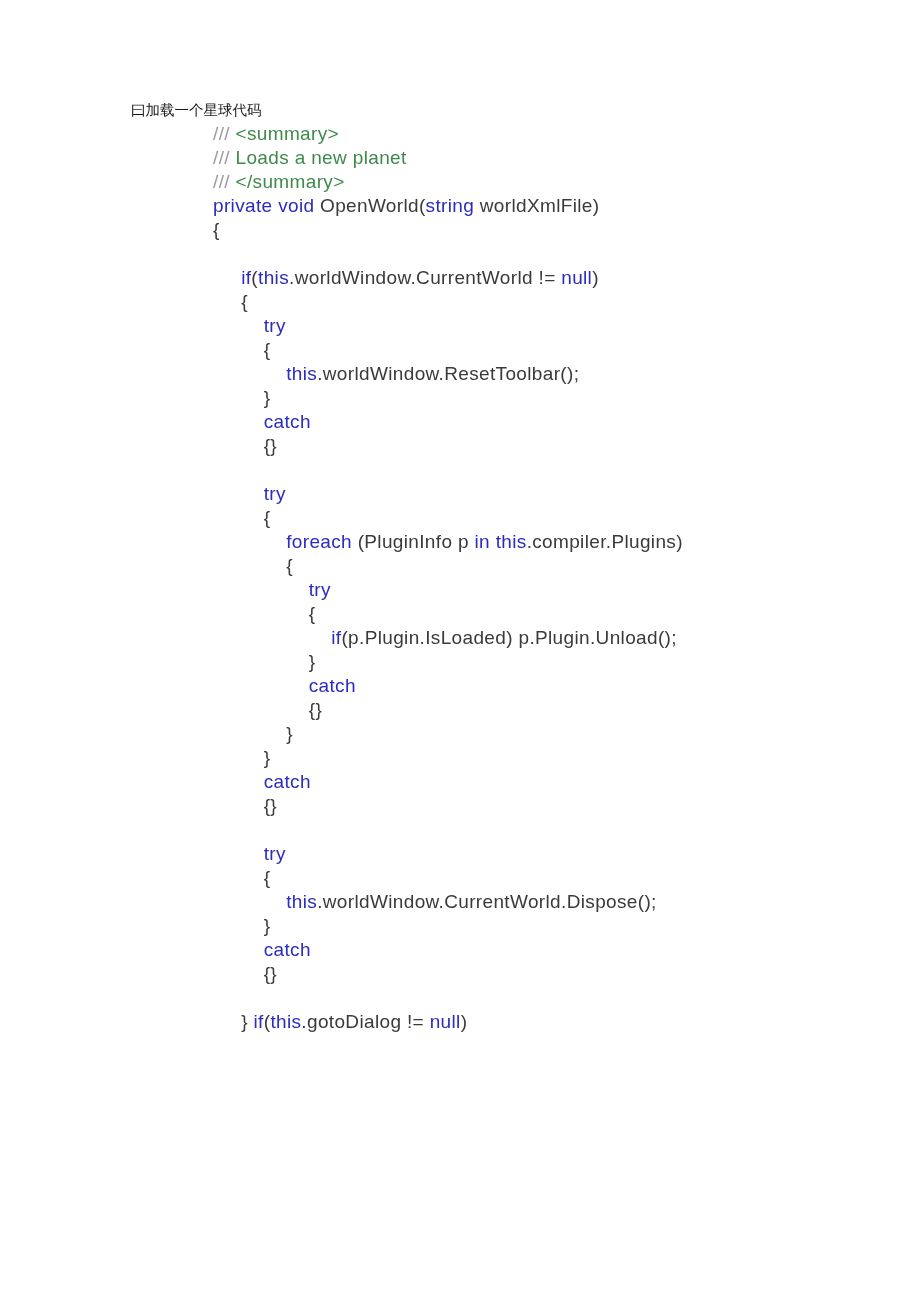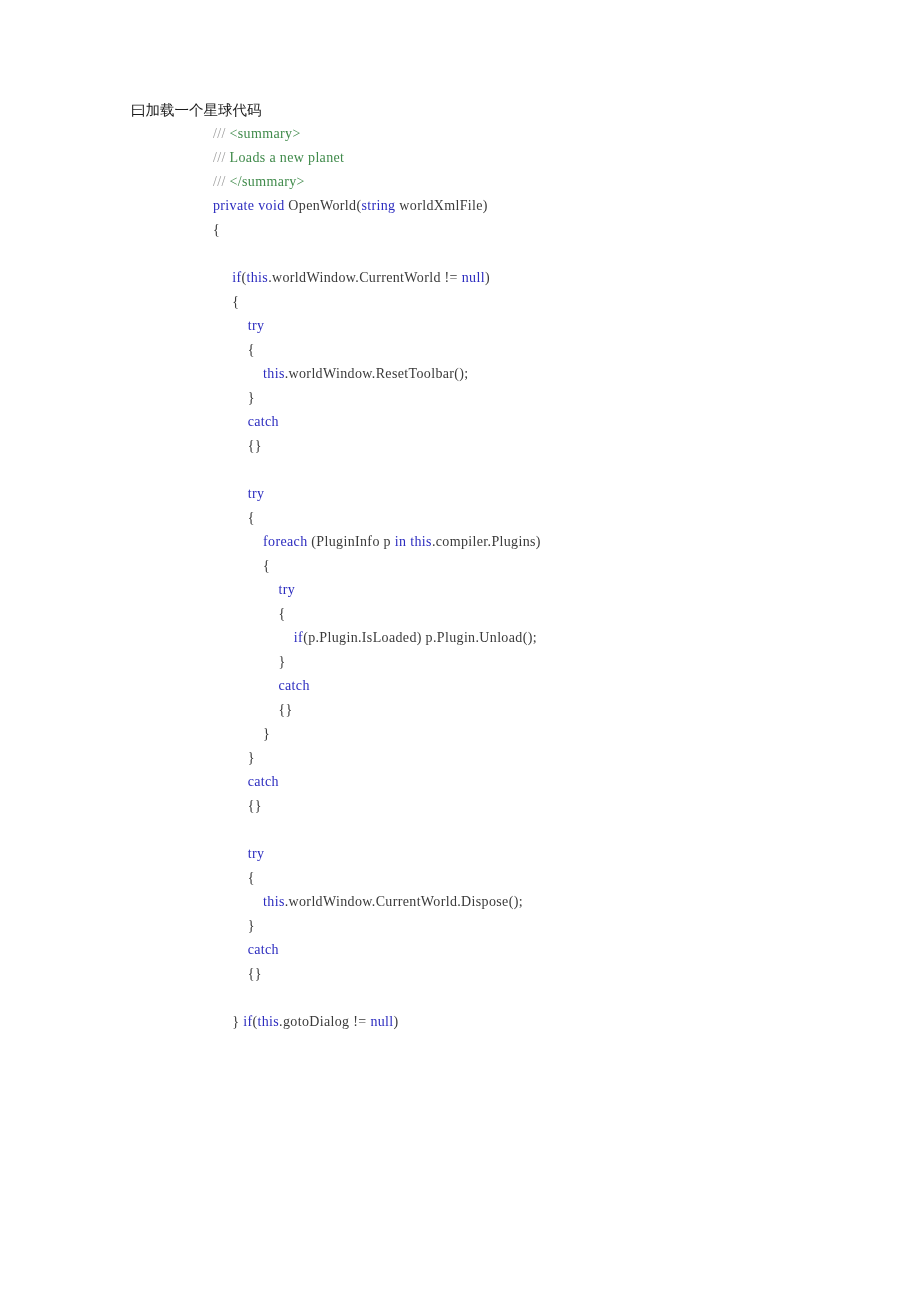--- a/index.html
+++ b/index.html
@@ -35,22 +35,22 @@
     color: #1a1a1a;
     white-space: pre;
     letter-spacing: 0px;
     font-weight: 500;
   }
 
   #code-block {
     position: absolute;
     left: 209px;
     top: 122px;
-    font-family: Liberation Serif, serif;
-    font-size: 14px;
+    font-family: Liberation Sans, sans-serif;
+    font-size: 19px;
     line-height: 24px;
     color: #333333;
     white-space: pre;
     letter-spacing: 0.35px;
   }
 
   .code-line {
     height: 24px;
     white-space: pre;
     display: block;

